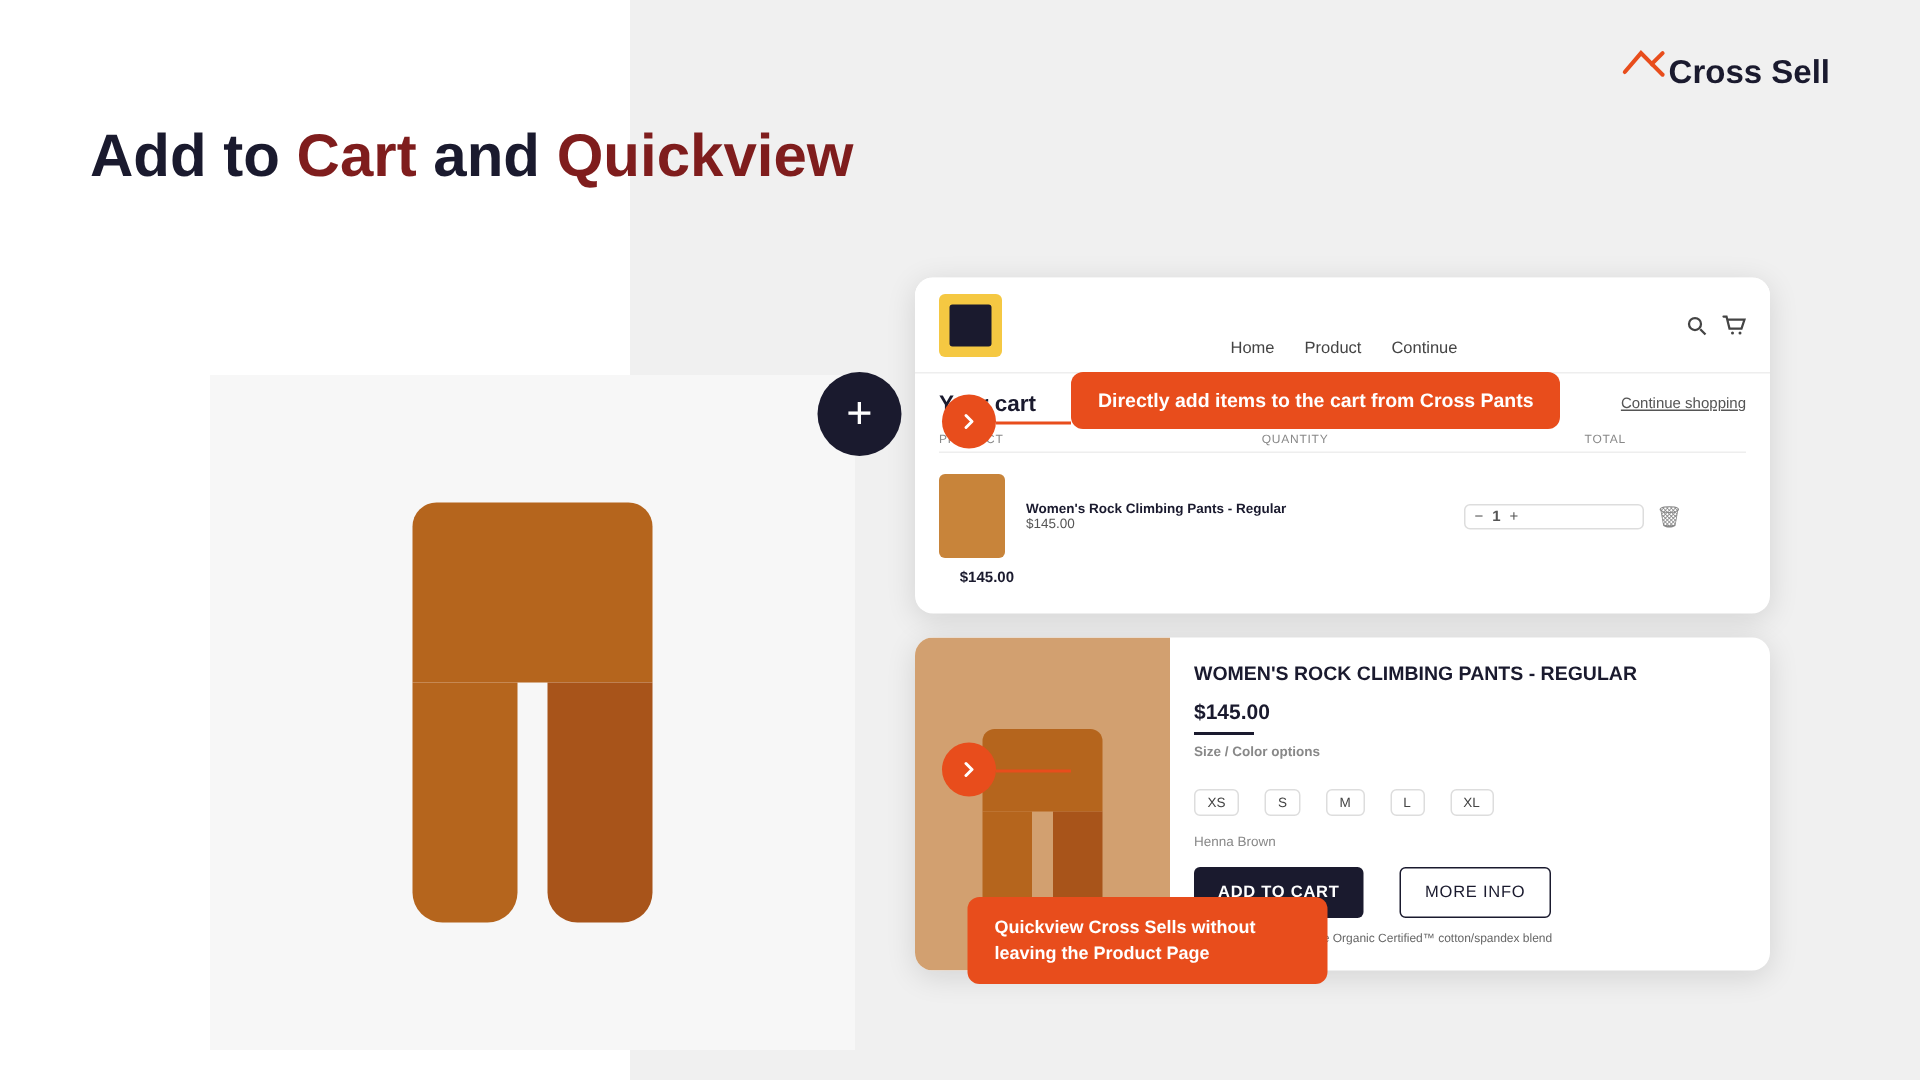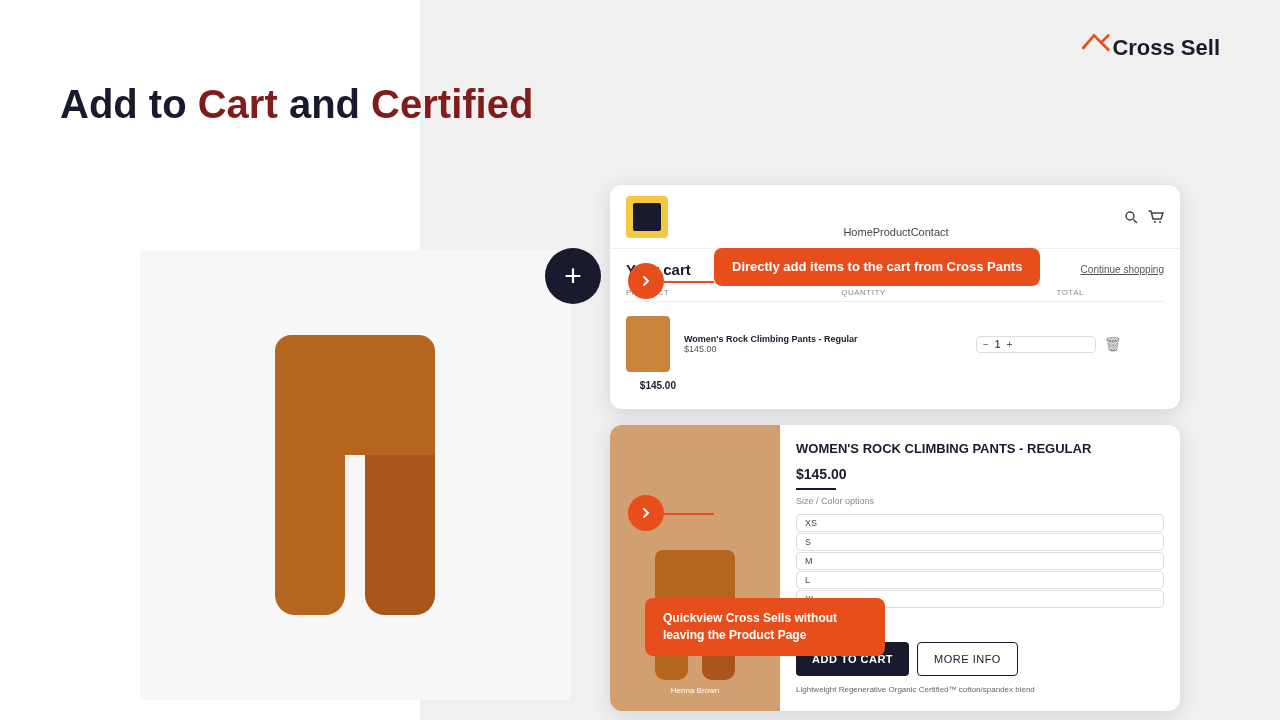--- a/index.html
+++ b/index.html
@@ -210,20 +210,21 @@
     }
     .store-logo-inner {
       width: 28px;
       height: 28px;
       background: #1a1a2e;
       border-radius: 2px;
     }
 
     .store-nav {
       display: flex;
+      gap: 20px;
       margin-top: 31px;
     }
     .store-nav span {
       font-size: 11px;
       color: #444;
     }
 
     .store-icons {
       display: flex;
       gap: 10px;
@@ -387,47 +388,47 @@
     .qv-divider {
       width: 40px;
       height: 2px;
       background: #1a1a2e;
       margin: 6px 0;
     }
 
     .qv-options-label {
       font-size: 9px;
       color: #888;
-      margin-bottom: 8px;
+      margin-bottom: 20px;
+      font-weight: bold;
     }
 
     .qv-size-row {
       display: flex;
-      gap: 1px;
+      gap: 17px;
       margin-bottom: 12px;
-      flex-direction: column;
     }
 
     .size-chip {
       border: 1px solid #ddd;
       border-radius: 4px;
       padding: 3px 8px;
       font-size: 9px;
       color: #444;
     }
 
     .qv-color-row {
       font-size: 9px;
       color: #888;
       margin-bottom: 12px;
     }
 
     .qv-buttons {
       display: flex;
-      gap: 8px;
+      gap: 24px;
       margin-bottom: 8px;
     }
 
     .btn-add-cart {
       background: #1a1a2e;
       color: white;
       font-size: 11px;
       font-weight: 700;
       padding: 10px 16px;
       border-radius: 4px;
@@ -548,21 +549,21 @@
 <div class="logo-area">
   <svg class="logo-icon" viewBox="0 0 40 36" fill="none">
     <path d="M8 18 L20 4 L28 12 L36 4" stroke="#e84d1c" stroke-width="3" stroke-linecap="round" fill="none"></path>
     <path d="M28 12 L36 20" stroke="#e84d1c" stroke-width="3" stroke-linecap="round"></path>
   </svg>
   <span class="logo-text">Cross Sell</span>
 </div>
 
 <div class="headline">
   <h1>
-    <span>Add to </span><span class="orange">Cart</span><span> and </span><span class="orange">Certified</span>
+    <span>Add to </span><span class="orange">Cart</span><span> and </span><span class="orange">Quickview</span>
   </h1>
 </div>
 
 <div class="product-panel">
   <div class="product-image-container">
     <div class="pants-shape">
       <div class="pants-waist"></div>
       <div class="pants-leg-left"></div>
       <div class="pants-leg-r"></div>
     </div>
@@ -594,21 +595,21 @@
 <div class="ui-mockup">
 
   <div class="cart-card">
     <div class="store-header">
       <div class="store-logo">
         <div class="store-logo-inner"></div>
       </div>
       <div class="store-nav">
         <span>Home</span>
         <span>Product</span>
-        <span>Contact</span>
+        <span>Continue</span>
       </div>
       <div class="store-icons">
         <svg width="14" height="14" viewBox="0 0 14 14">
             <circle cx="6" cy="6" r="4" stroke="#444" stroke-width="1.5" fill="none"></circle>
             <line x1="9.5" y1="9.5" x2="13" y2="13" stroke="#444" stroke-width="1.5"></line>
           </svg>
         <svg width="16" height="14" viewBox="0 0 16 14">
             <path d="M1 1h2l2 8h8l2-6H4" stroke="#444" stroke-width="1.5" fill="none" stroke-linecap="round"></path>
             <circle cx="7" cy="12" r="1" fill="#444"></circle>
             <circle cx="12" cy="12" r="1" fill="#444"></circle>

